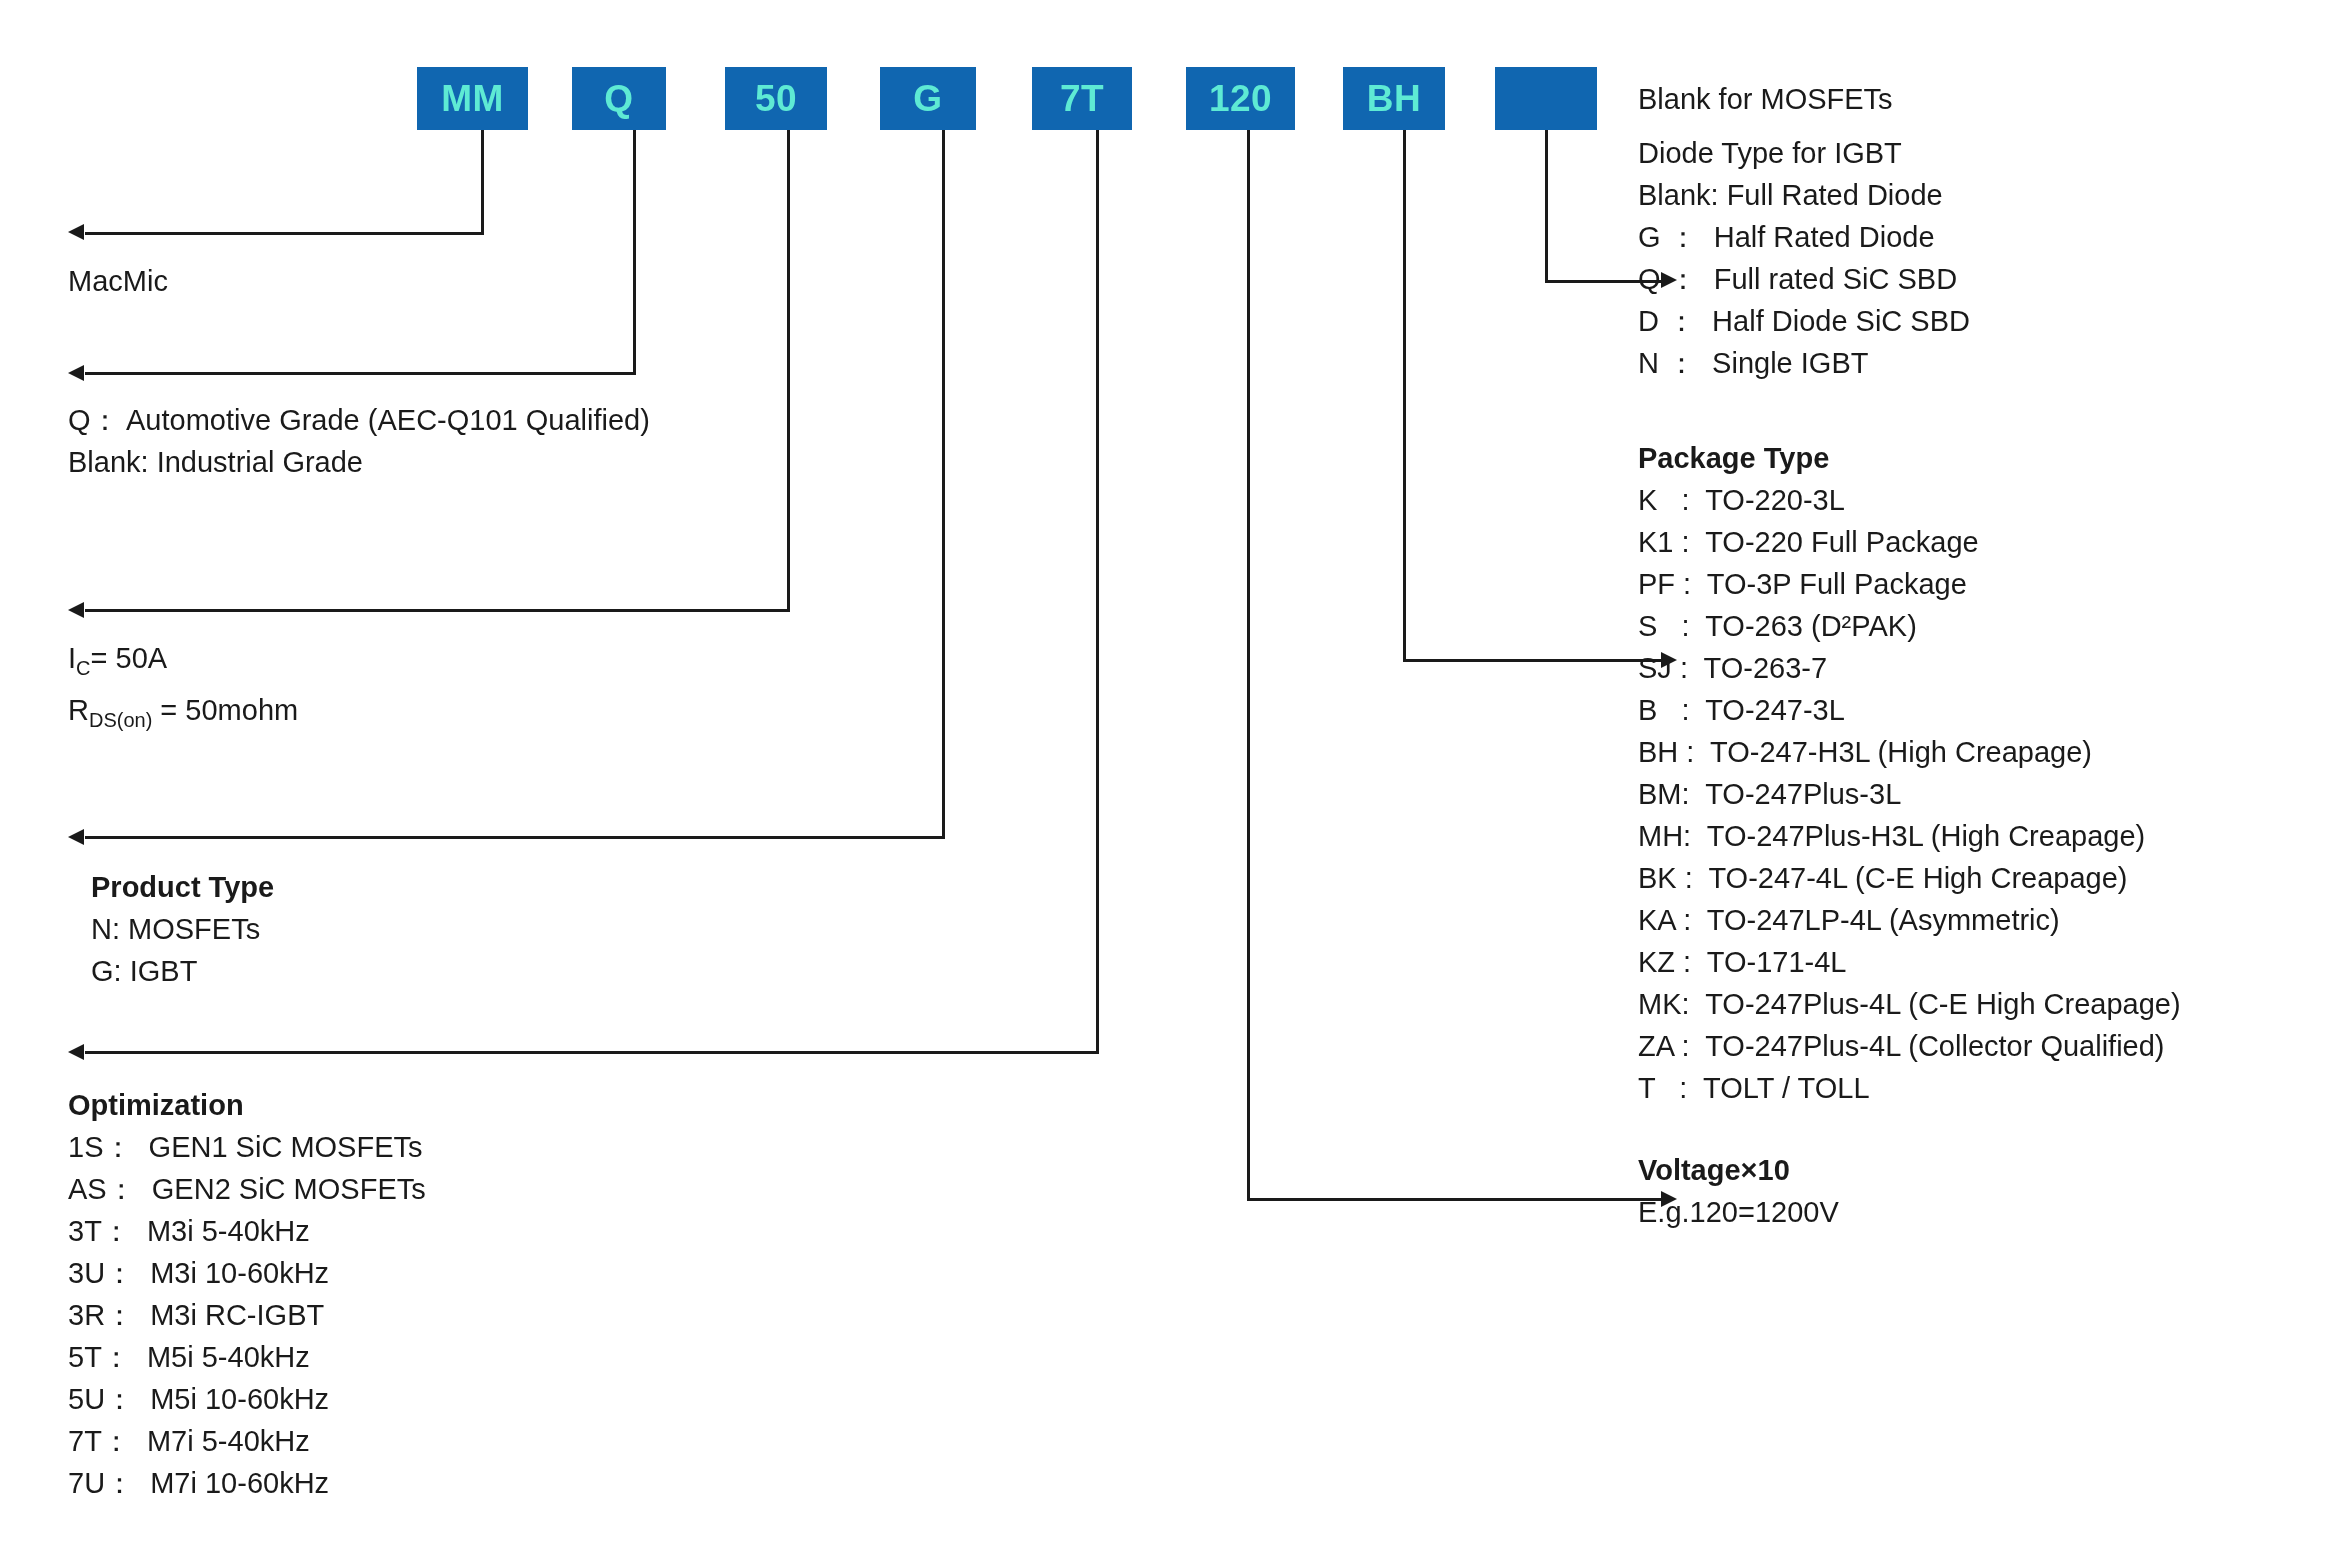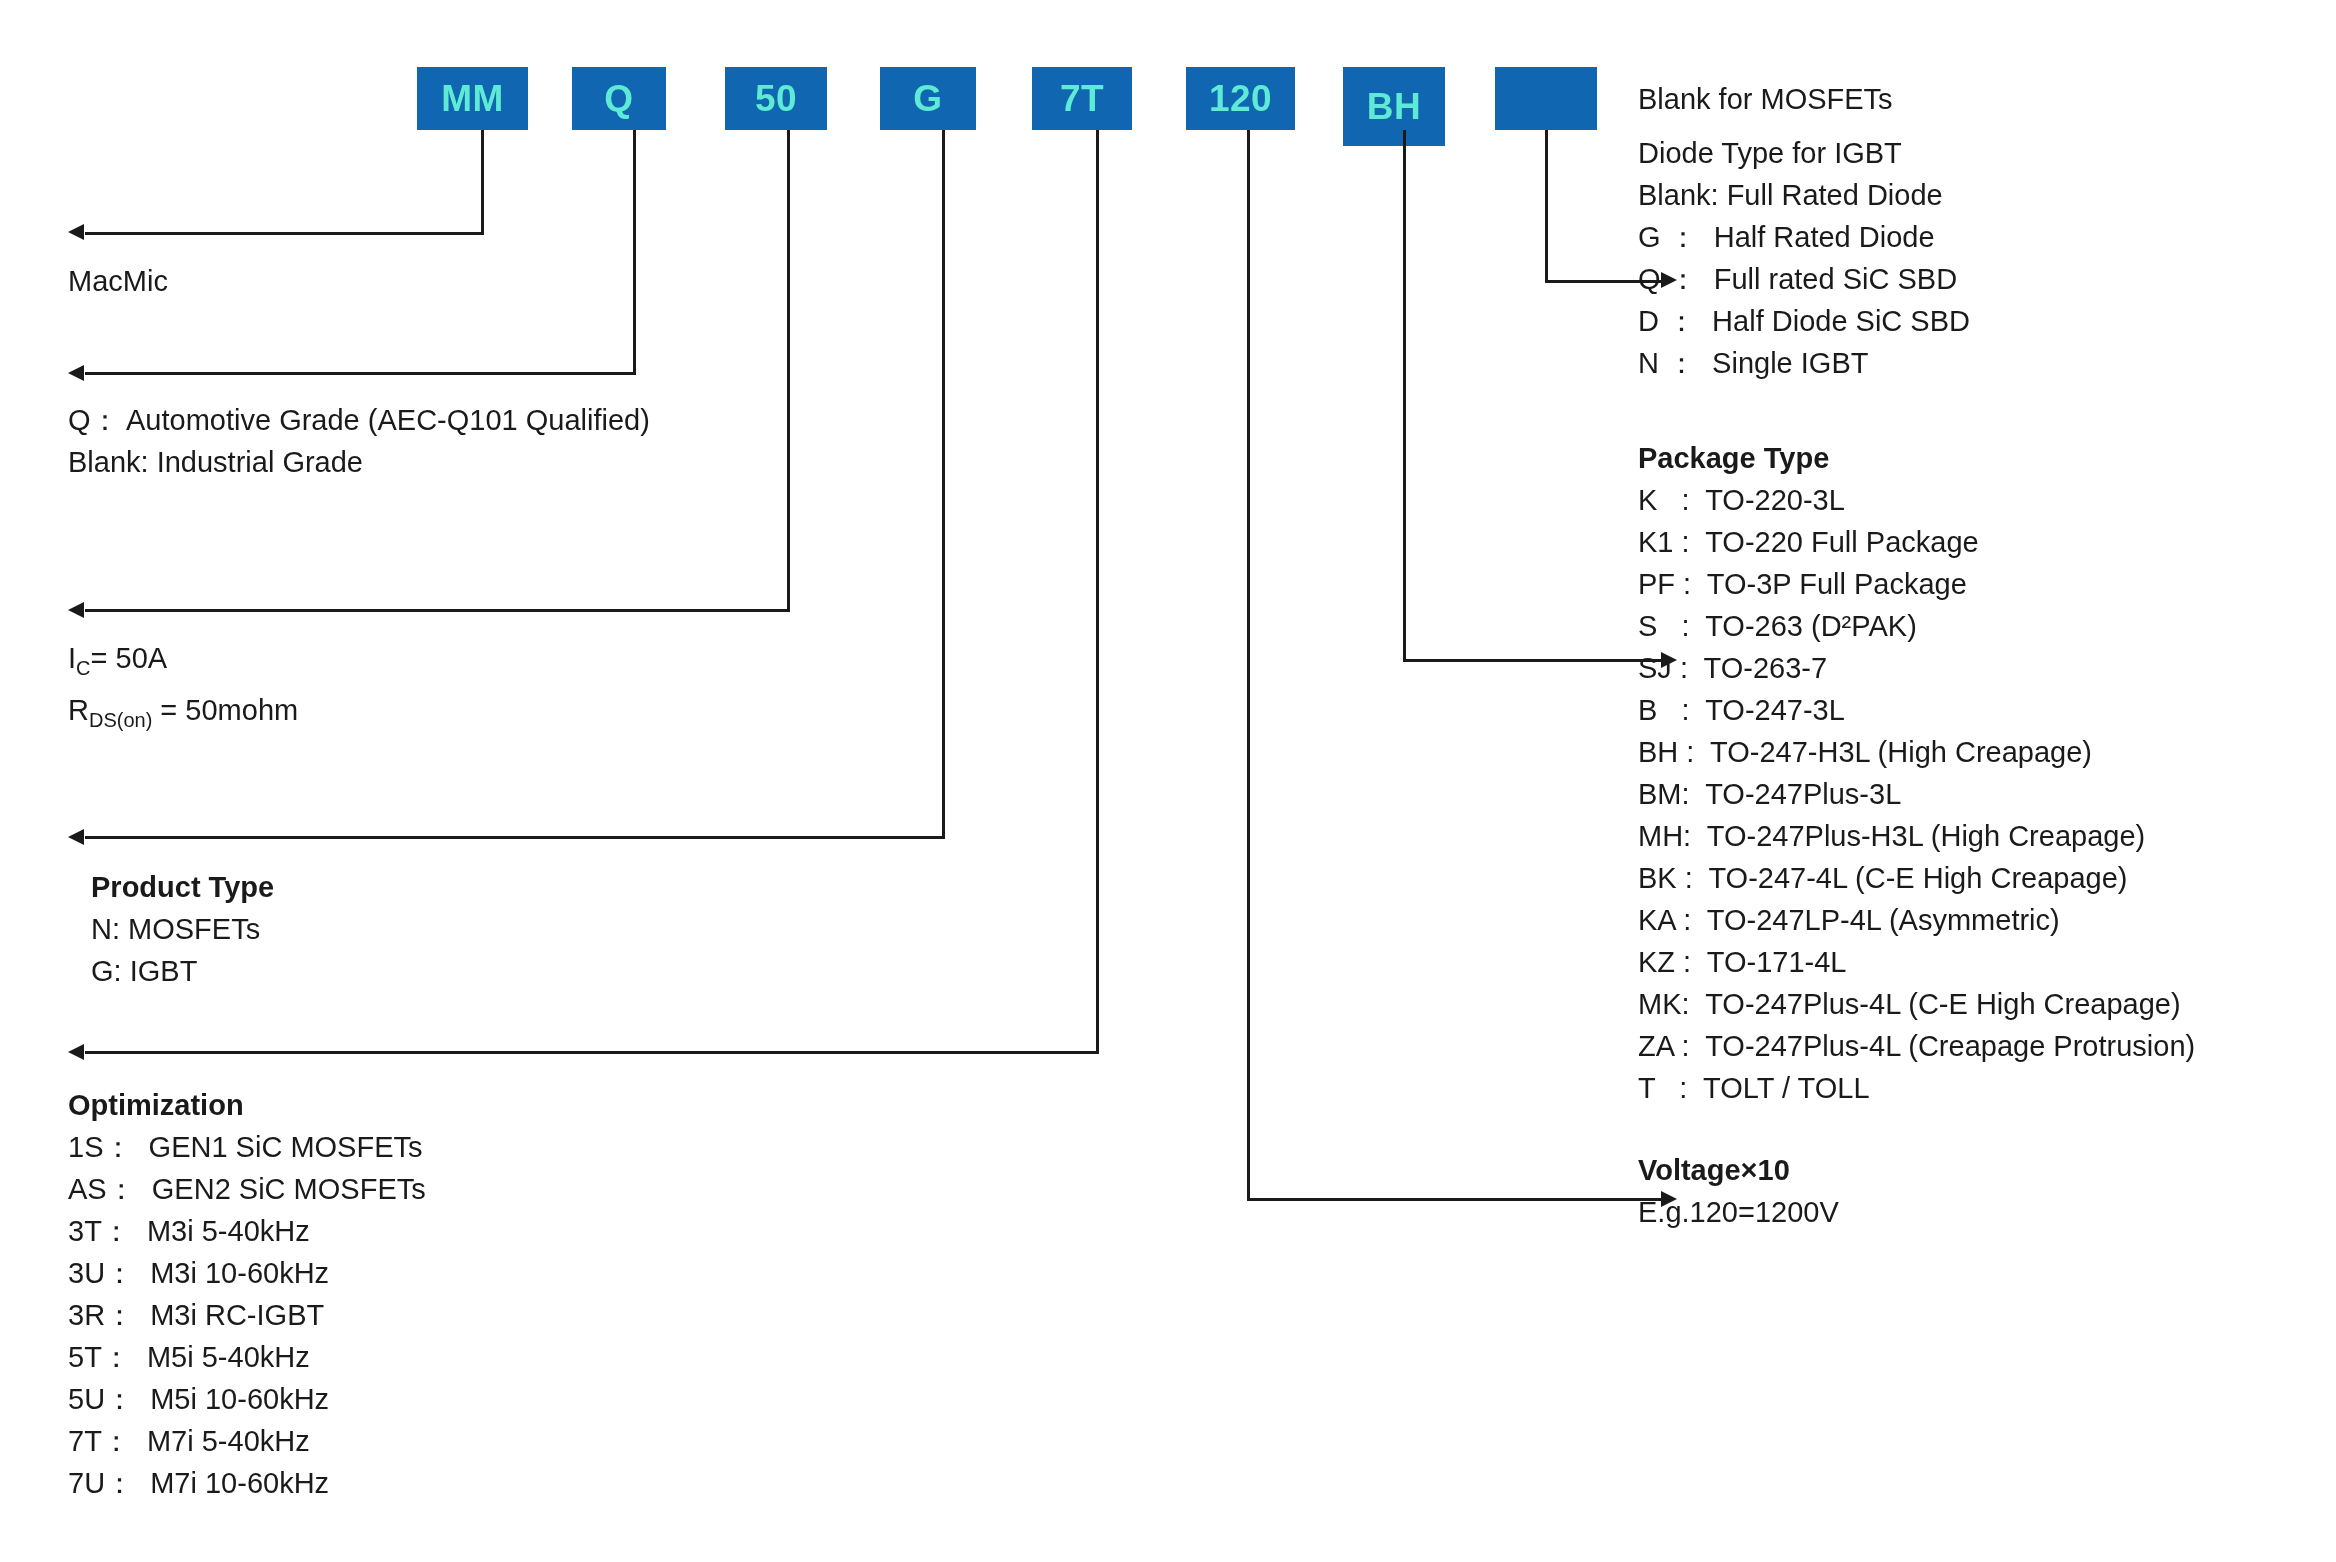--- a/index.html
+++ b/index.html
@@ -77,21 +77,21 @@
 <body>
 
 <div id="stage">
 
   <div class="pn-box" style="left:417px; top:67px; width:111px; height:63px;">MM</div>
   <div class="pn-box" style="left:572px; top:67px; width:94px; height:63px;">Q</div>
   <div class="pn-box" style="left:725px; top:67px; width:102px; height:63px;">50</div>
   <div class="pn-box" style="left:880px; top:67px; width:96px; height:63px;">G</div>
   <div class="pn-box" style="left:1032px; top:67px; width:100px; height:63px;">7T</div>
   <div class="pn-box" style="left:1186px; top:67px; width:109px; height:63px;">120</div>
-  <div class="pn-box" style="left:1343px; top:67px; width:102px; height:79px;">BH</div>
+  <div class="pn-box" style="left:1343px; top:67px; width:102px; height:63px;">BH</div>
   <div class="pn-box" style="left:1495px; top:67px; width:102px; height:63px;"></div>
 
   <div class="ln ln-v" style="left:481px; top:130px; height:103px;"></div>
   <div class="ln ln-h" style="left:85px; top:232px; width:399px;"></div>
   <div class="arrow-left" style="left:68px; top:224px;"></div>
 
   <div class="ln ln-v" style="left:633px; top:130px; height:244px;"></div>
   <div class="ln ln-h" style="left:85px; top:372px; width:551px;"></div>
   <div class="arrow-left" style="left:68px; top:365px;"></div>
 
@@ -173,21 +173,21 @@
     <span class="row">S   :  TO-263 (D²PAK)</span>
     <span class="row">SJ :  TO-263-7</span>
     <span class="row">B   :  TO-247-3L</span>
     <span class="row">BH :  TO-247-H3L (High Creapage)</span>
     <span class="row">BM:  TO-247Plus-3L</span>
     <span class="row">MH:  TO-247Plus-H3L (High Creapage)</span>
     <span class="row">BK :  TO-247-4L (C-E High Creapage)</span>
     <span class="row">KA :  TO-247LP-4L (Asymmetric)</span>
     <span class="row">KZ :  TO-171-4L</span>
     <span class="row">MK:  TO-247Plus-4L (C-E High Creapage)</span>
-    <span class="row">ZA :  TO-247Plus-4L (Creapage Protrusion)</span>
+    <span class="row">ZA :  TO-247Plus-4L (Collector Qualified)</span>
     <span class="row">T   :  TOLT / TOLL</span>
   </div>
 
   <div class="blk" style="left:1638px; top:1149px;">
     <span class="row hd">Voltage×10</span>
     <span class="row">E.g.120=1200V</span>
   </div>
 
 </div>
 

